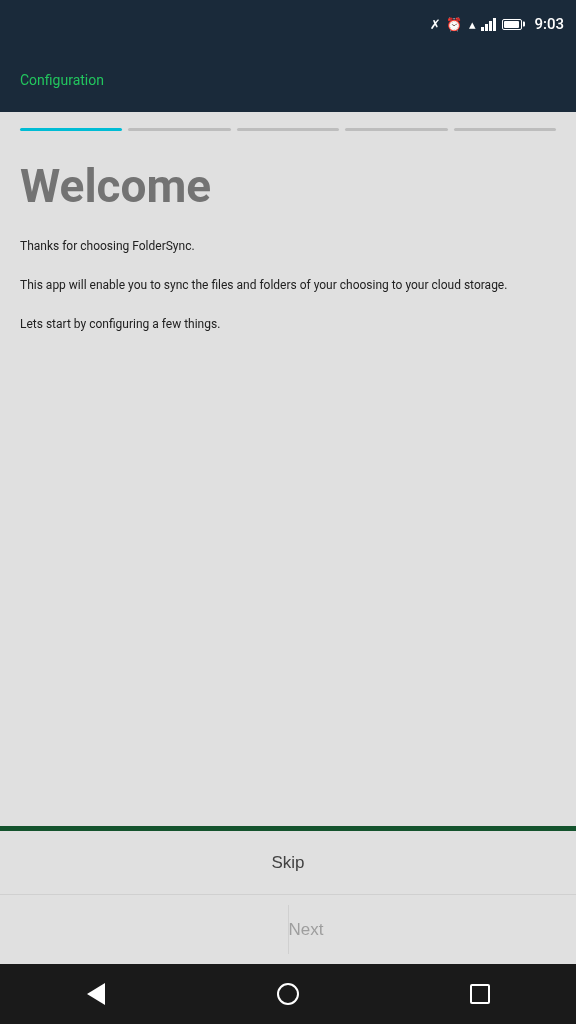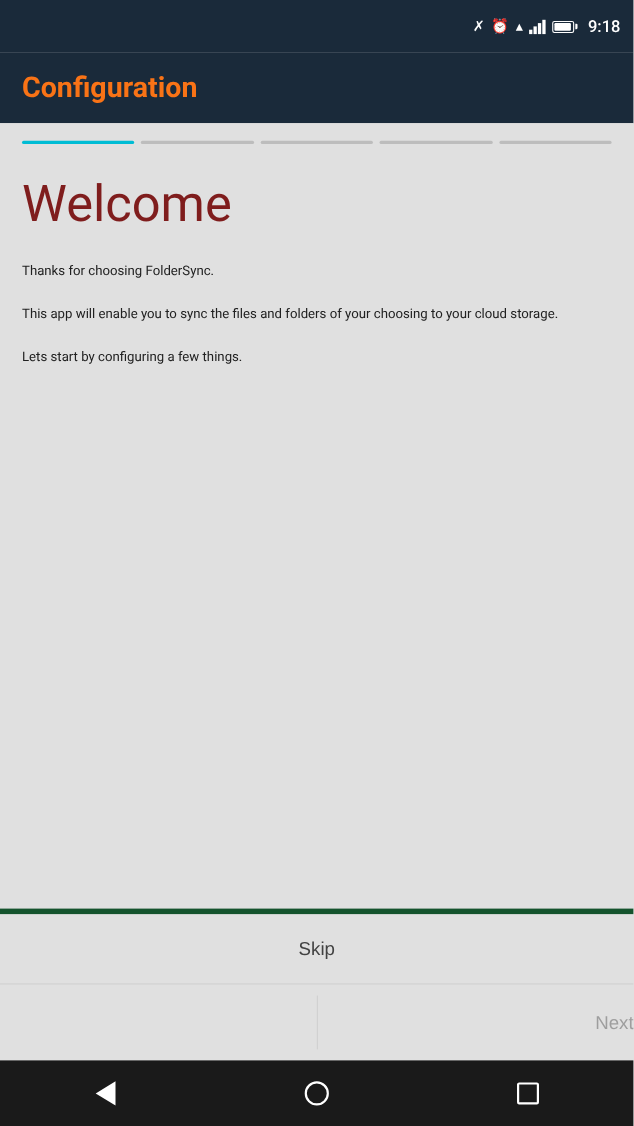--- a/index.html
+++ b/index.html
@@ -106,23 +106,23 @@
       width: 100%;
       height: 64px;
       background: #1a2a3a;
       display: flex;
       align-items: center;
       padding: 0 20px;
       flex-shrink: 0;
     }
 
     .app-bar-title {
-      color: #f97316;
-      font-size: 26px;
-      font-weight: 700;
+      color: #22c55e;
+      font-size: 14px;
+      font-weight: 400;
     }
 
     
     .progress-bar-container {
       width: 100%;
       padding: 16px 20px 8px;
       display: flex;
       gap: 6px;
       background: #e0e0e0;
       flex-shrink: 0;
@@ -144,23 +144,23 @@
 
     
     .main-content {
       flex: 1;
       padding: 20px 20px 0;
       background: #e0e0e0;
       overflow: hidden;
     }
 
     .welcome-title {
-      color: #7f1d1d;
+      color: #737373;
       font-size: 46px;
-      font-weight: 400;
+      font-weight: 700;
       margin-bottom: 24px;
     }
 
     .welcome-text {
       color: #212121;
       font-size: 12px;
       line-height: 1.6;
       margin-bottom: 20px;
     }
 
@@ -210,21 +210,21 @@
     }
 
     .next-button {
       flex: 1;
       background: none;
       border: none;
       color: #9e9e9e;
       font-size: 17px;
       font-weight: 500;
       cursor: pointer;
-      text-align: right;
+      text-align: left;
     }
 
     
     .system-nav {
       width: 100%;
       height: 60px;
       background: #1a1a1a;
       display: flex;
       align-items: center;
       justify-content: space-around;
@@ -282,21 +282,21 @@
       <div class="signal-bar" style="height:7px;"></div>
       <div class="signal-bar" style="height:10px;"></div>
       <div class="signal-bar" style="height:13px;"></div>
     </div>
 
     <div class="battery-indicator">
       <div class="battery-box">
         <div class="battery-fill"></div>
       </div>
     </div>
-    <span class="status-time">9:18</span>
+    <span class="status-time">9:03</span>
   </div>
 </div>
 
 <div class="app-bar">
   <span class="app-bar-title">Configuration</span>
 </div>
 
 <div class="progress-bar-container">
   <div class="progress-segment active"></div>
   <div class="progress-segment inactive"></div>

